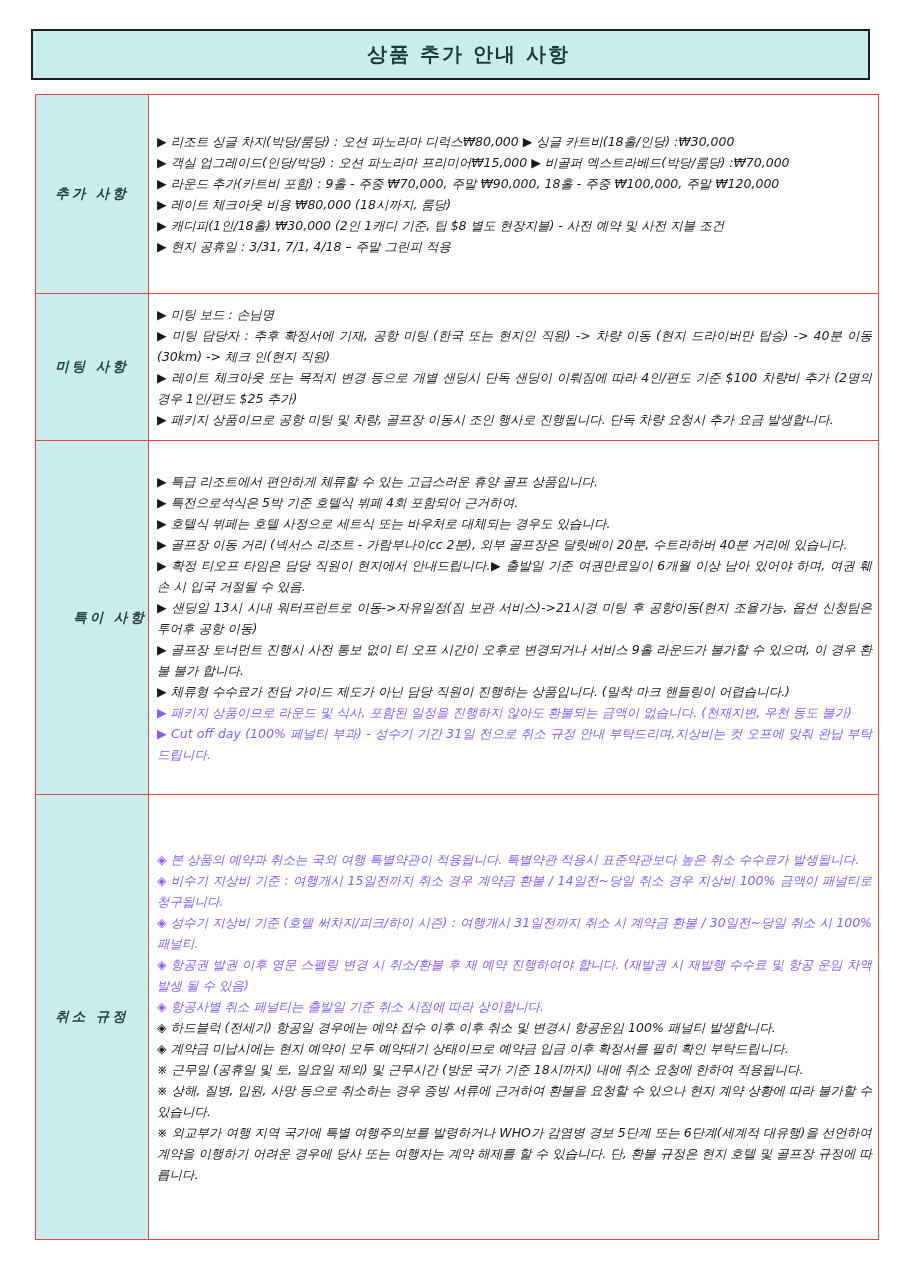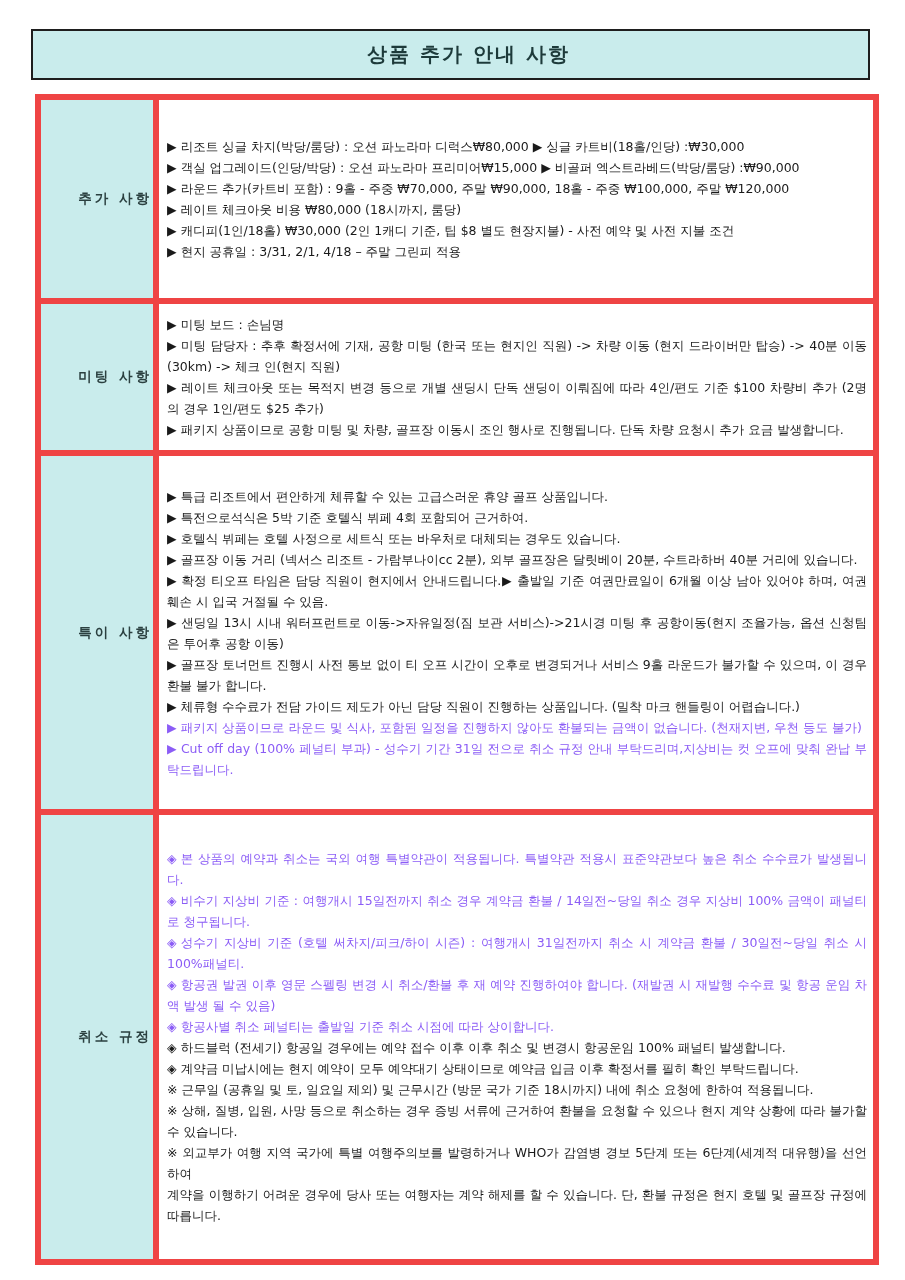--- a/index.html
+++ b/index.html
@@ -7,23 +7,23 @@
   .title-box {
     position: absolute; left: 31px; top: 29px; width: 839px; height: 51px;
     background: #c9ecec; border: 2px solid #1e1e1e; box-sizing: border-box;
     display: flex; align-items: center; justify-content: center; padding-left: 36px;
   }
   .title-box span { font-size: 20px; color: #1d3a3a; letter-spacing: 2px; font-weight: bold; }
   table.info {
     position: absolute; left: 35px; top: 94px; width: 844px;
     border-collapse: collapse; table-layout: fixed;
   }
-  table.info td { border: 6px solid #ef4444; vertical-align: middle; }
+  table.info td { border: 1px solid #ef4444; vertical-align: middle; font-style: italic; }
   table.info td.label {
-    width: 110px; background: #c9ecec; text-align: right;
+    width: 110px; background: #c9ecec; text-align: center;
     font-size: 13.5px; color: #2b4040; letter-spacing: 3px; font-weight: bold;
   }
   table.info td.content {
     padding: 4px 6px 4px 8px; font-size: 12.5px; line-height: 21px; text-align: justify;
   }
   .line { display: block; }
   .red { color: #8b5cf6; }
   .black { color: #1a1a1a; }
   .row-add td { height: 190px; }
   .row-meet td { height: 138px; margin-left: 36px; }
@@ -37,25 +37,25 @@
 <div class="title-box">
   <span>상품 추가 안내 사항</span>
 </div>
 
 <table class="info">
   <tbody>
       <tr class="row-add">
     <td class="label">추가 사항</td>
     <td class="content">
           <span class="line black"><span class="bullet">▶</span><span>리조트 싱글 차지(박당/룸당) : 오션 파노라마 디럭스₩80,000 ▶ 싱글 카트비(18홀/인당) :₩30,000</span></span>
-          <span class="line black"><span class="bullet">▶</span><span>객실 업그레이드(인당/박당) : 오션 파노라마 프리미어₩15,000 ▶ 비골퍼 엑스트라베드(박당/룸당) :₩90,000</span></span>
+          <span class="line black"><span class="bullet">▶</span><span>객실 업그레이드(인당/박당) : 오션 파노라마 프리미어₩15,000 ▶ 비골퍼 엑스트라베드(박당/룸당) :₩70,000</span></span>
           <span class="line black"><span class="bullet">▶</span><span>라운드 추가(카트비 포함) : 9홀 - 주중 ₩70,000, 주말 ₩90,000, 18홀 - 주중 ₩100,000, 주말 ₩120,000</span></span>
           <span class="line black"><span class="bullet">▶</span><span>레이트 체크아웃 비용 ₩80,000 (18시까지, 룸당)</span></span>
           <span class="line black"><span class="bullet">▶</span><span>캐디피(1인/18홀) ₩30,000 (2인 1캐디 기준, 팁 $8 별도 현장지불) - 사전 예약 및 사전 지불 조건</span></span>
-          <span class="line black"><span class="bullet">▶</span><span>현지 공휴일 : 3/31, 2/1, 4/18 – 주말 그린피 적용</span></span>
+          <span class="line black"><span class="bullet">▶</span><span>현지 공휴일 : 3/31, 7/1, 4/18 – 주말 그린피 적용</span></span>
         </td>
   </tr>
   <tr class="row-meet">
     <td class="label">미팅 사항</td>
     <td class="content">
           <span class="line black"><span class="bullet">▶</span><span>미팅 보드 : 손님명</span></span>
           <span class="line black"><span class="bullet">▶</span><span>미팅 담당자 : 추후 확정서에 기재, 공항 미팅 (한국 또는 현지인 직원) -&gt; 차량 이동 (현지 드라이버만 탑승) -&gt; 40분 이동 (30km) -&gt; 체크 인(현지 직원)</span></span>
           <span class="line black"><span class="bullet">▶</span><span>레이트 체크아웃 또는 목적지 변경 등으로 개별 샌딩시 단독 샌딩이 이뤄짐에 따라 4인/편도 기준 $100 차량비 추가 (2명의 경우 1인/편도 $25 추가)</span></span>
           <span class="line black"><span class="bullet">▶</span><span>패키지 상품이므로 공항 미팅 및 차량, 골프장 이동시 조인 행사로 진행됩니다. 단독 차량 요청시 추가 요금 발생합니다.</span></span>
         </td>

